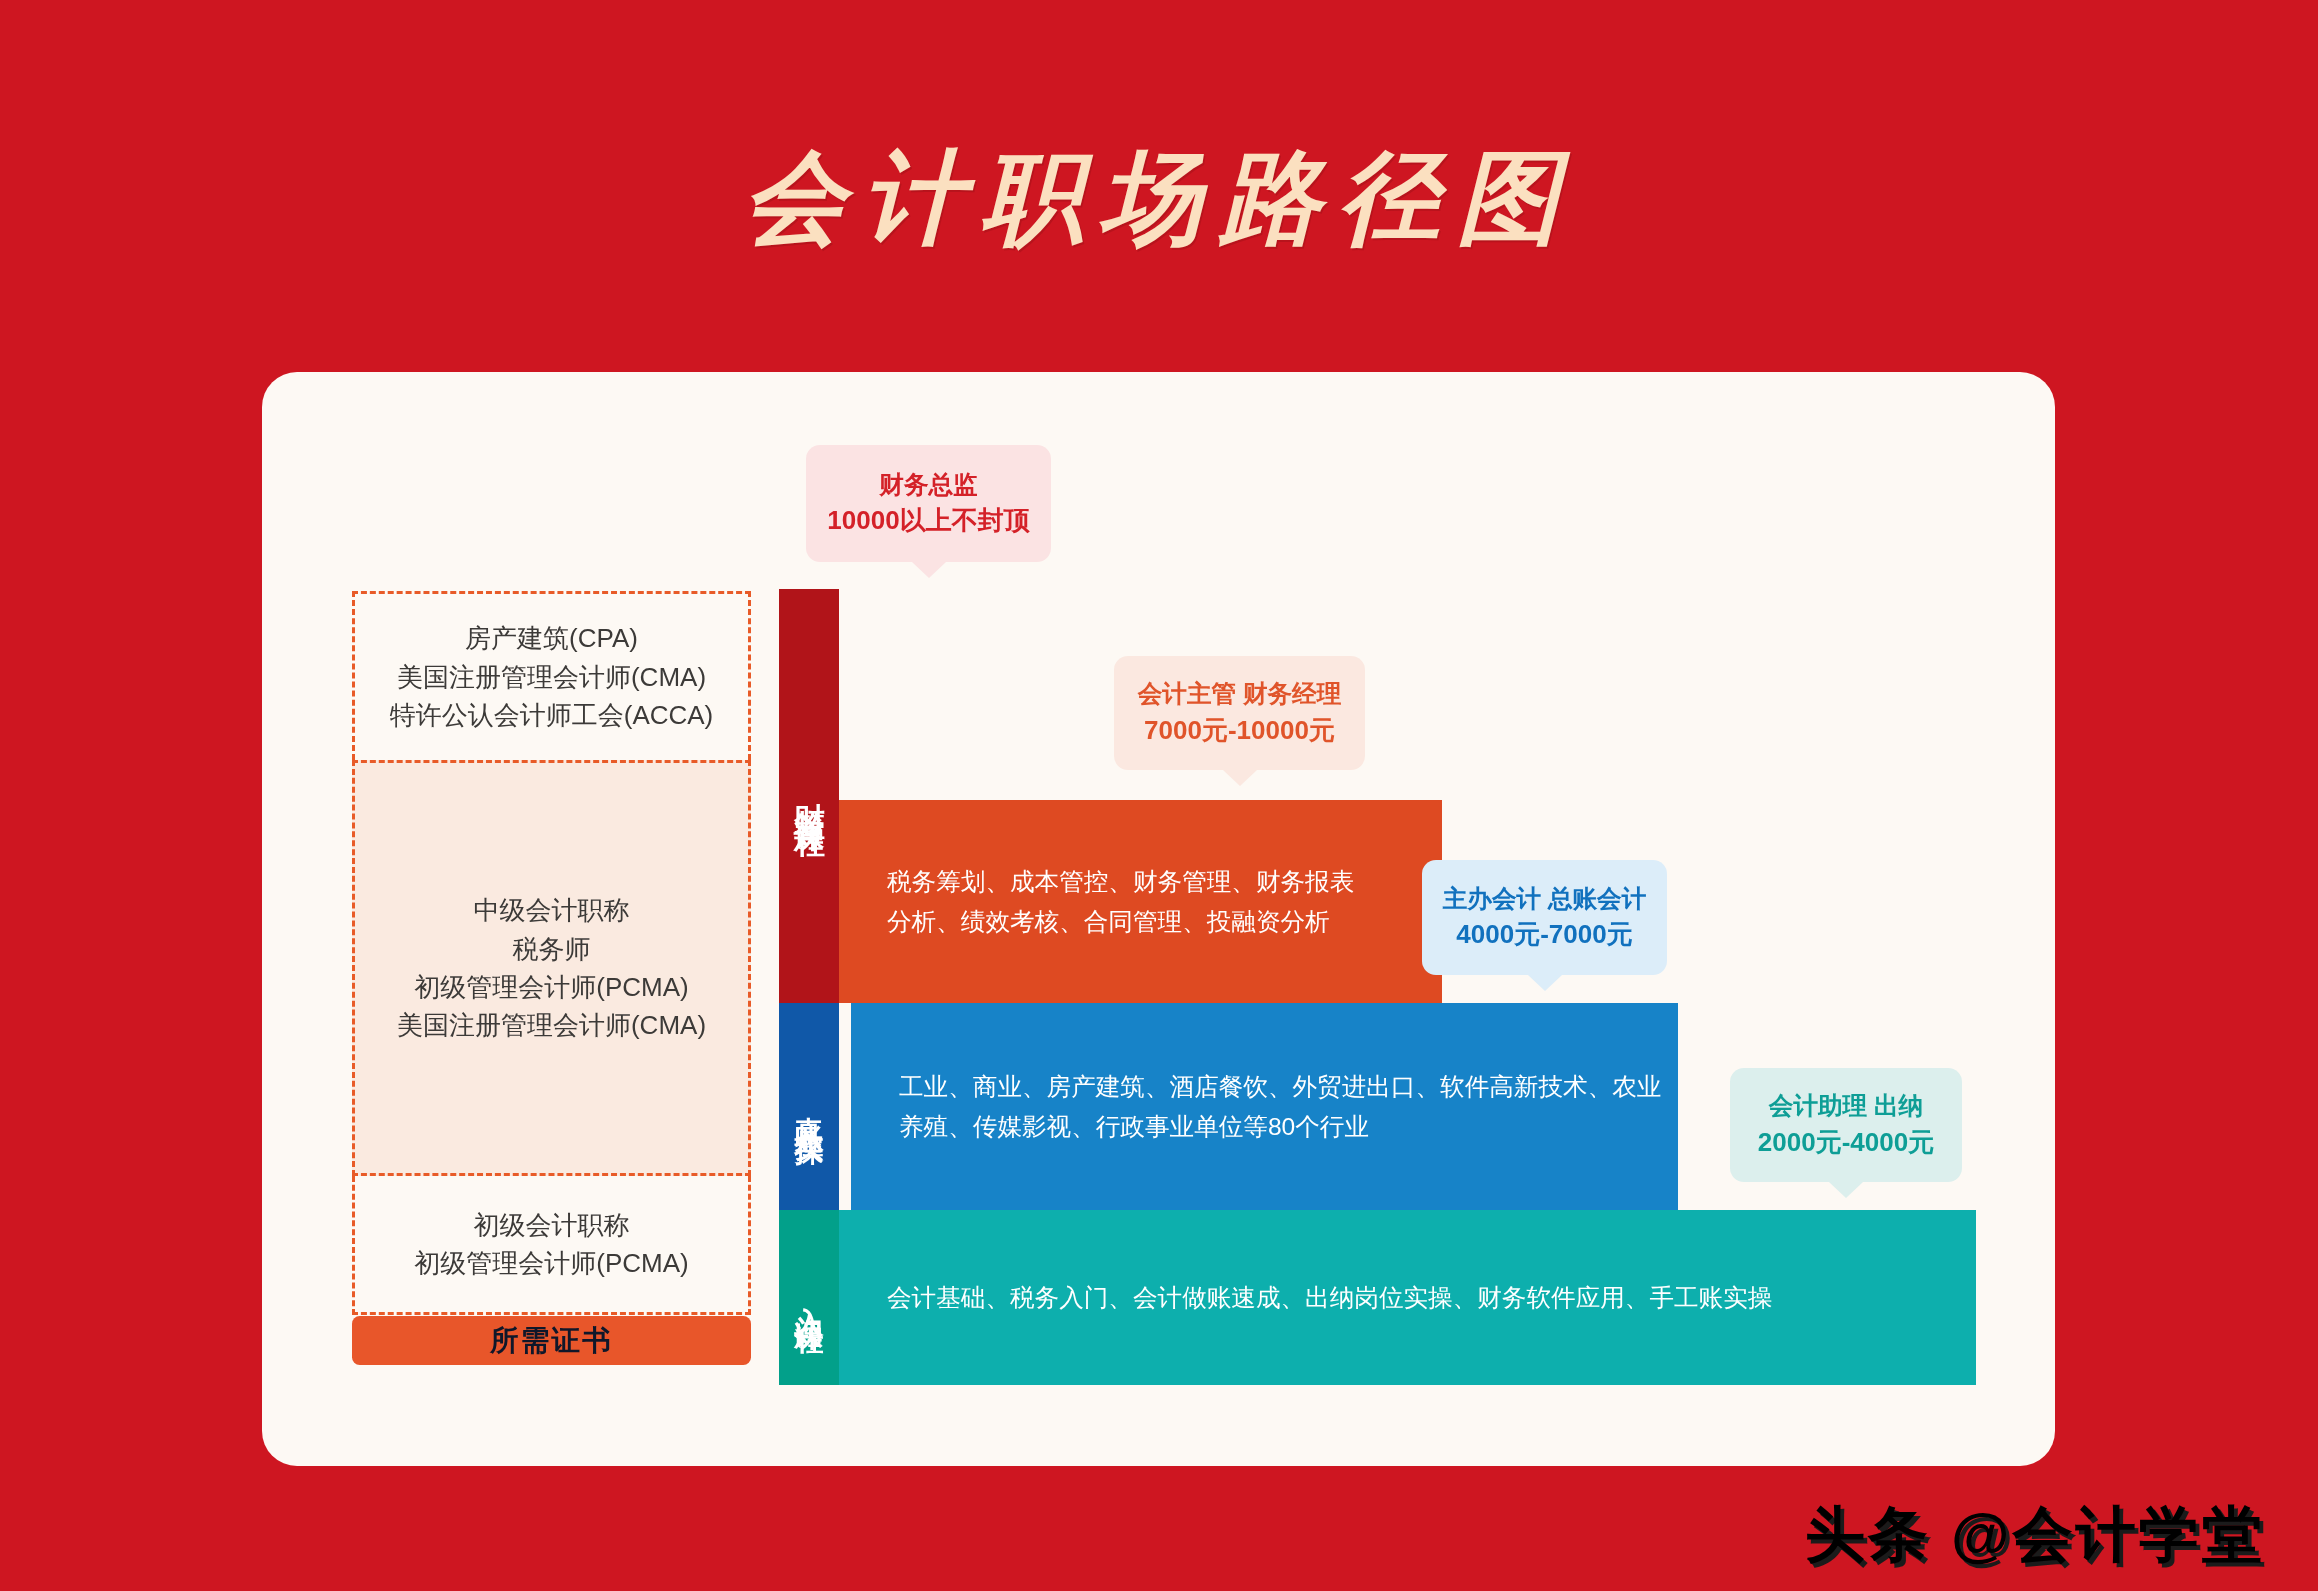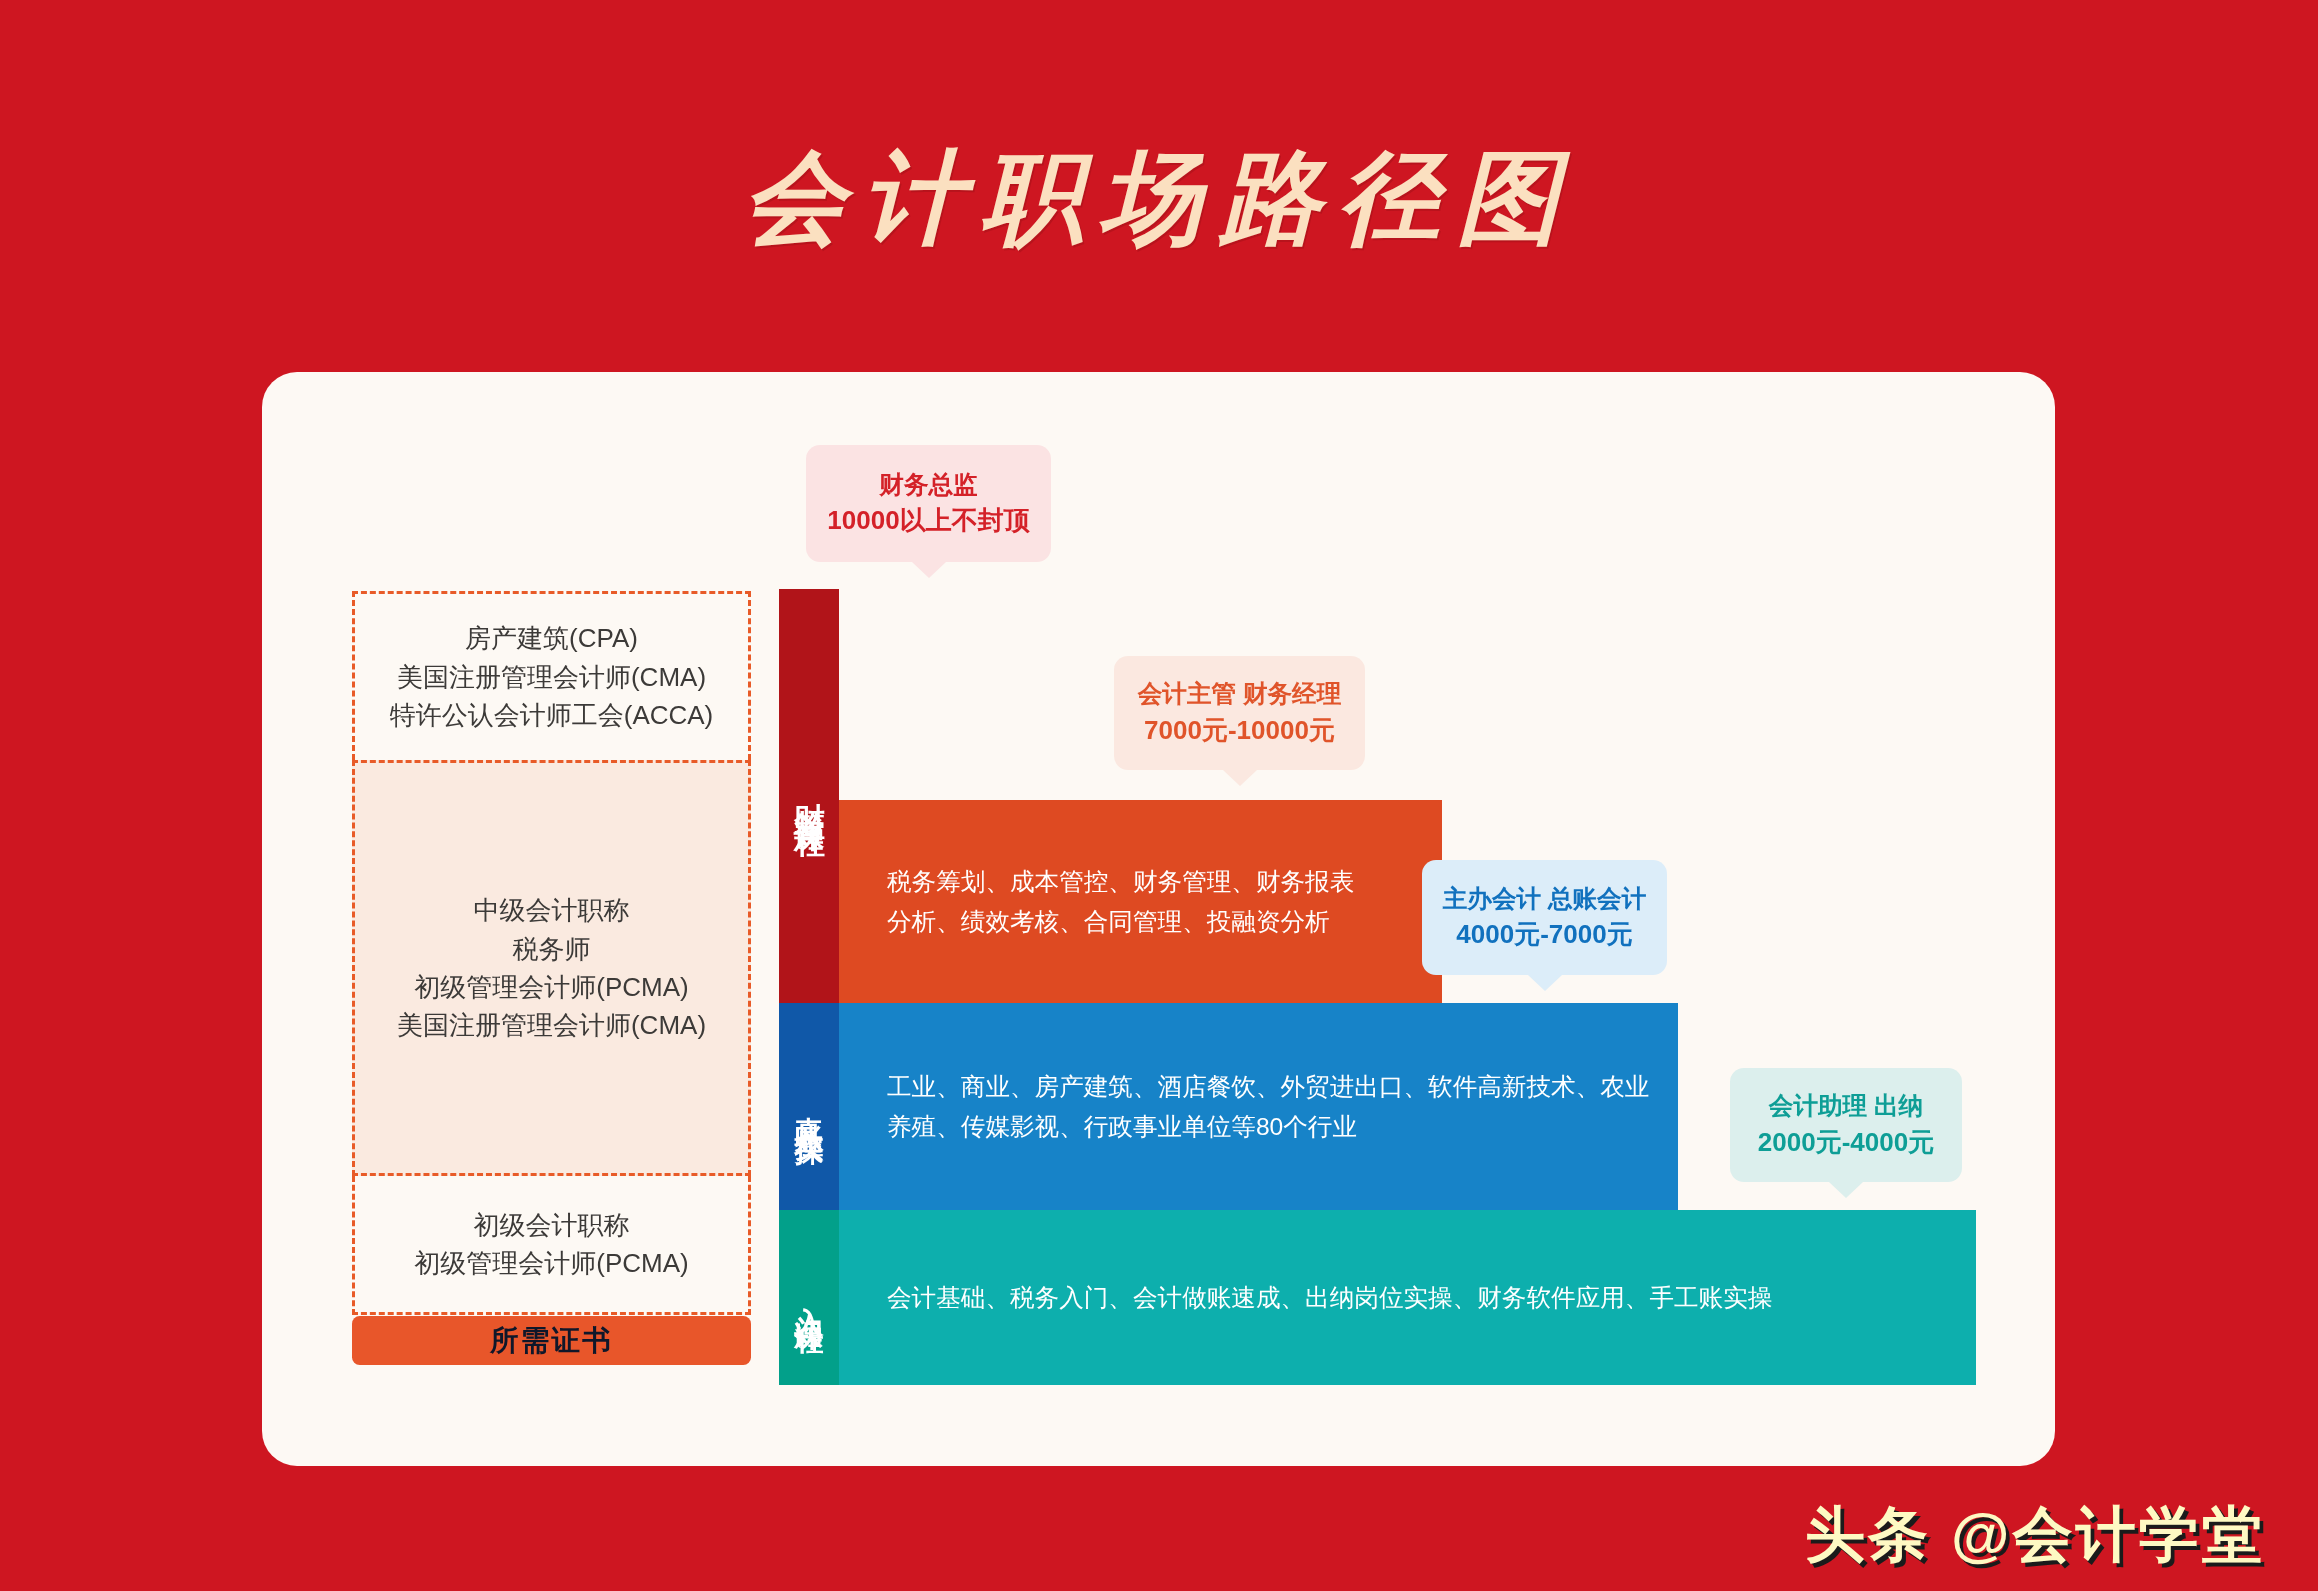--- a/index.html
+++ b/index.html
@@ -82,21 +82,21 @@
   #tier-red{left:779px;top:589px;width:323px;height:211px;}
   #tier-red .tier-label{background:#B11419;}
   #tier-red .tier-body{background:#CE2425;}
 
   
   #tier-orange{left:779px;top:800px;width:663px;height:203px;justify-content:space-between;}
   #tier-orange .tier-label{background:#B11419;}
   #tier-orange .tier-body{background:#DE4A22;}
 
   
-  #tier-blue{left:779px;top:1003px;width:899px;height:208px;}
+  #tier-blue{left:779px;top:1003px;width:899px;height:208px;gap:12px;}
   #tier-blue .tier-label{background:#1058A8;}
   #tier-blue .tier-body{background:#1783C8;}
 
   
   #tier-teal{left:779px;top:1210px;width:1197px;height:175px;}
   #tier-teal .tier-label{background:#02A08A;}
   #tier-teal .tier-body{background:#0DAFAD;}
 
   
   #fm-label-strip{
@@ -133,21 +133,21 @@
 
   #bubble-gl{left:1422px;top:860px;width:245px;height:115px;background:#DCEDF9;color:#1171BE;}
   #bubble-gl .tail{border-top:16px solid #DCEDF9;}
 
   #bubble-asst{left:1730px;top:1068px;width:232px;height:114px;background:#DCEFED;color:#0E9E96;}
   #bubble-asst .tail{border-top:16px solid #DCEFED;}
 
   
   #watermark{
     position:absolute;right:54px;bottom:15.4px;
-    color:#fef9c3;font-size:60px;font-weight:700;
+    color:#000000;font-size:60px;font-weight:700;
     letter-spacing:3.1px;white-space:nowrap;
     text-shadow:3.8px 3.8px 0 #1b1b1b;
   }
 </style>
 </head>
 <body>
 
 <div id="page-title">会计职场路径图</div>
 
 <div id="card"></div>

